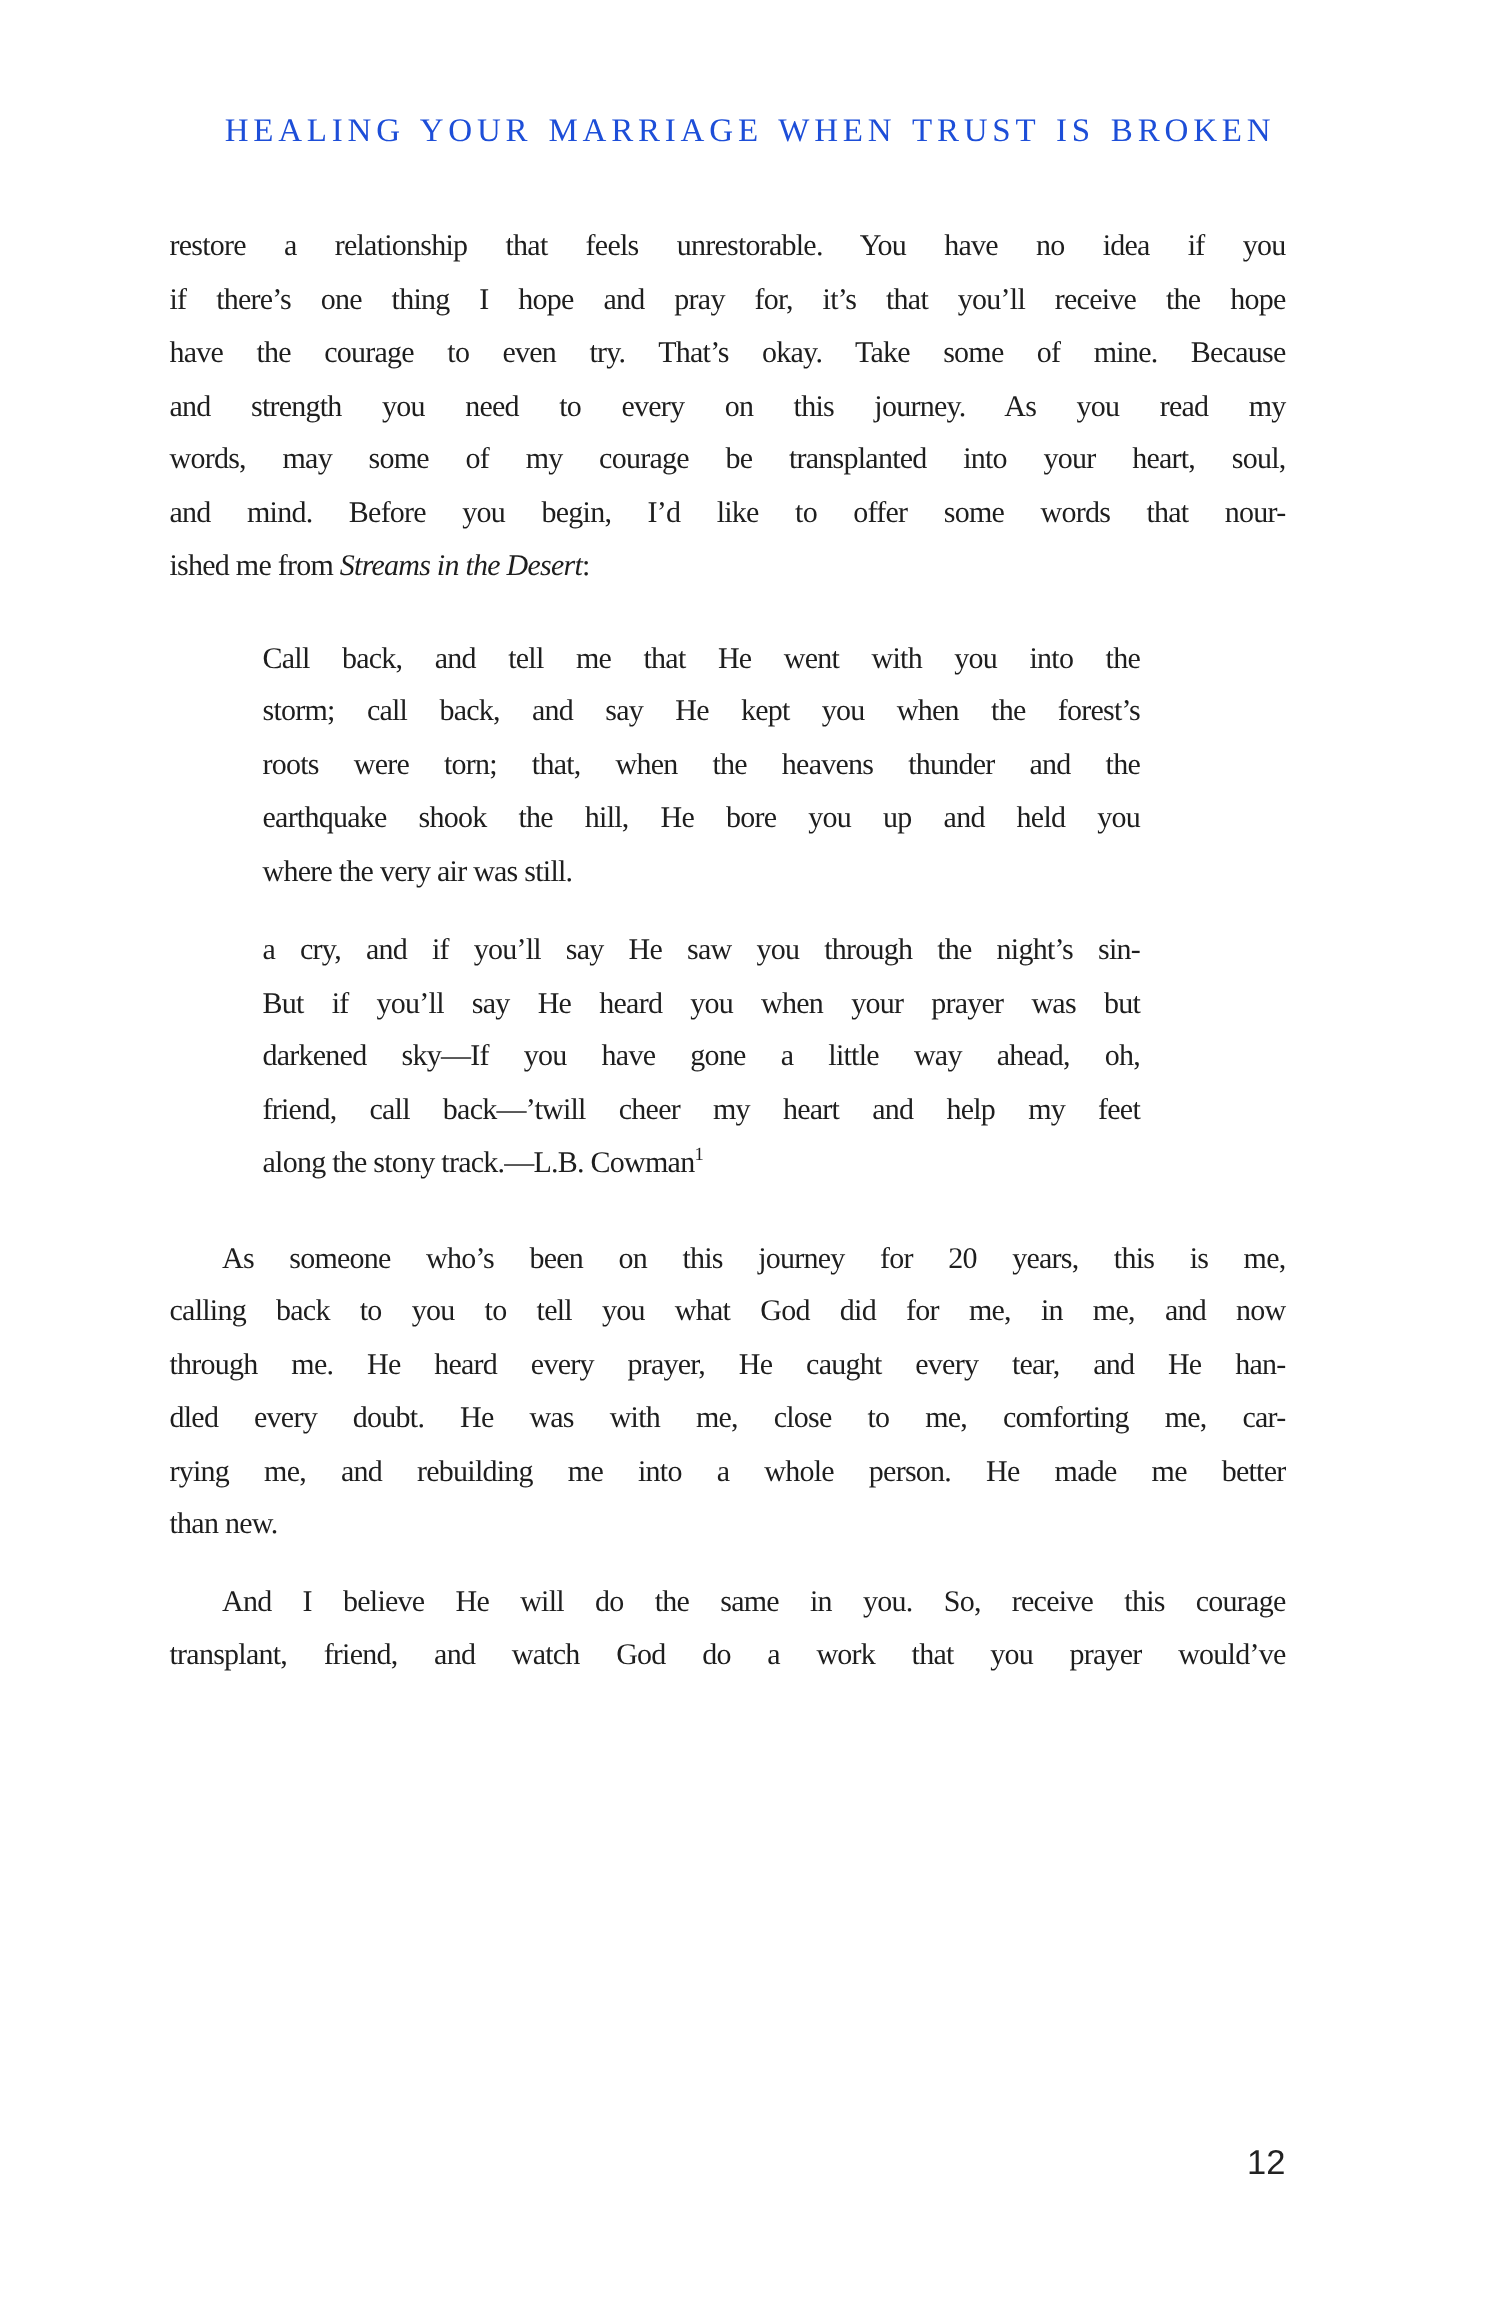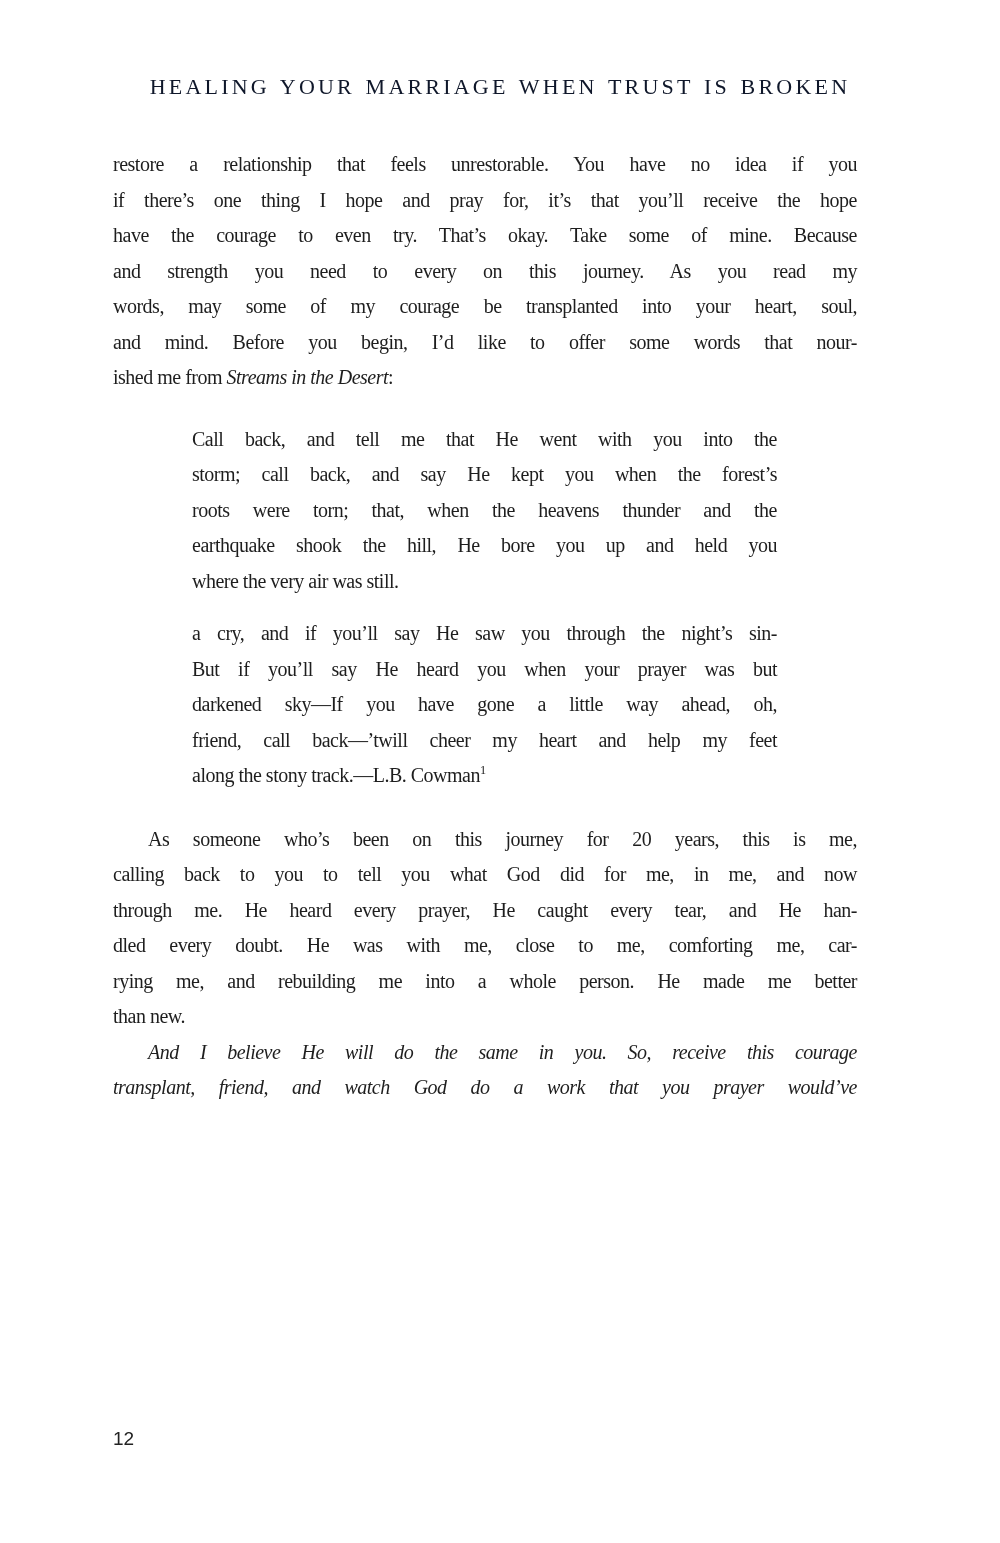--- a/index.html
+++ b/index.html
@@ -14,37 +14,37 @@
   }
   .running-header {
     position: absolute;
     top: 74px;
     left: 0;
     width: 100%;
     text-align: center;
     font-size: 22px;
     letter-spacing: 3.2px;
     word-spacing: 2px;
-    color: #0f172a;
+    color: #1d4ed8;
   }
   .text-column {
     position: absolute;
     left: 113px;
     top: 147px;
     width: 744px;
     font-size: 20px;
     line-height: 35.5px;
     letter-spacing: -0.5px;
   }
   .block { margin: 0; }
-  .block.quote { margin-left: 79px; width: 585px; }
+  .block.quote { margin-left: 62px; width: 585px; }
   .block.body + .block.quote { margin-top: 26px; }
   .block.quote + .block.quote { margin-top: 17px; }
   .block.quote + .block.body { margin-top: 28px; }
-  .block.body + .block.body { margin-top: 0; font-style: italic; }
+  .block.body + .block.body { margin-top: 16px; }
   .line {
     text-align: justify;
     text-align-last: justify;
     height: 35.5px;
   }
   .line.lastline {
     text-align: left;
     text-align-last: left;
   }
   .line.indent { text-indent: 35px; }
@@ -53,23 +53,23 @@
     font-size: 0.62em;
     vertical-align: super;
     line-height: 0;
     letter-spacing: 0;
   }
   .page-number {
     position: absolute;
     top: 1428px;
     left: 113px;
     width: 744px;
-    text-align: left;
+    text-align: right;
     font-family: "Liberation Sans", sans-serif;
-    font-size: 19px;
+    font-size: 23px;
     color: #222222;
   }
 </style>
 </head>
 <body>
 
 <div class="page">
 
   <div class="running-header">HEALING YOUR MARRIAGE WHEN TRUST IS BROKEN</div>
 

